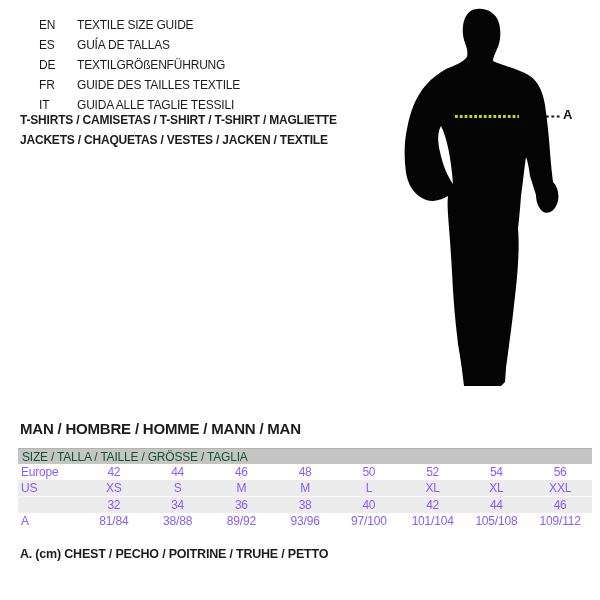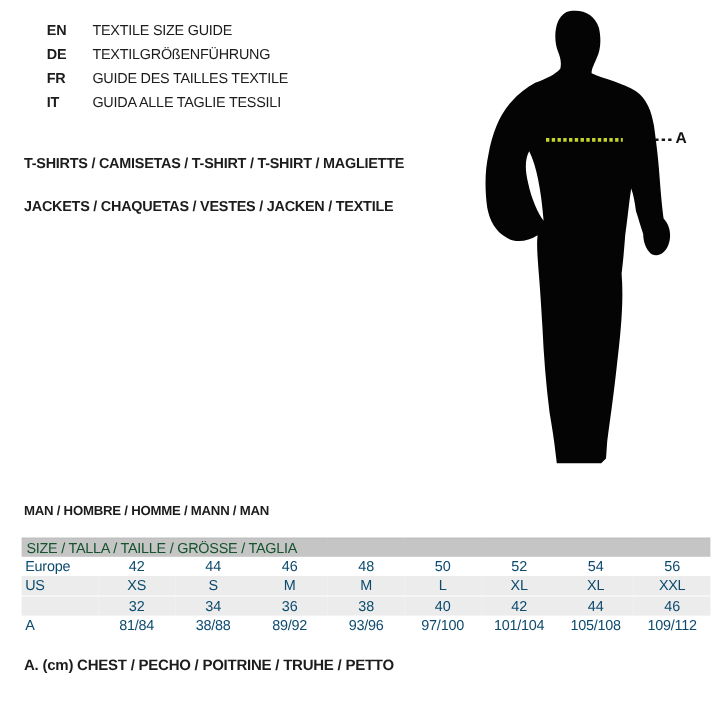--- a/index.html
+++ b/index.html
@@ -4,57 +4,61 @@
 <style>
   html,body{margin:0;padding:0;}
   body{
     width:600px;height:600px;position:relative;background:#ffffff;
     font-family:"Liberation Sans",sans-serif;color:#1c1c1c;
     letter-spacing:-0.2px;overflow:hidden;
   }
   
   .lang-list{position:absolute;left:20px;top:15px;}
   .lang-row{display:flex;line-height:20px;font-size:12px;}
-  .lang-code{width:38px;font-weight:bold;padding-left:19px;}
+  .lang-code{width:38px;font-weight:normal;padding-left:19px;}
   .lang-label{white-space:nowrap;}
   
   .category{position:absolute;left:20px;top:110px;font-size:12px;font-weight:bold;line-height:20px;}
-  .category div{white-space:nowrap;margin-top:16px;}
+  .category div{white-space:nowrap;}
   
   .figure{position:absolute;left:395px;top:0;width:205px;height:395px;}
   .figure svg{position:absolute;left:0;top:0;width:205px;height:395px;}
   .measure-a{position:absolute;left:168px;top:107px;font-size:13px;font-weight:600;color:#111;}
   
-  .section-title{position:absolute;left:20px;top:420px;font-size:11px;font-weight:bold;white-space:nowrap;}
+  .section-title{position:absolute;left:20px;top:420px;font-size:15px;font-weight:bold;white-space:nowrap;}
   
   table.size-table{
     position:absolute;left:18px;top:448px;width:574px;
     border-collapse:collapse;table-layout:fixed;font-size:12px;
   }
   table.size-table th,table.size-table td{
-    font-weight:normal;height:16px;padding:0;vertical-align:middle;color:#0c4a6e;
+    font-weight:normal;height:16px;padding:0;vertical-align:middle;color:#8b5cf6;
   }
   table.size-table thead th{
     background:#c5c5c5;text-align:left;padding-left:4px;height:15px;
     border-top:1px solid #b2b2b2;color:#14532d;
   }
   table.size-table tbody th{text-align:left;padding-left:3px;}
   table.size-table td{text-align:center;}
   tr.row-shaded{background:#ececec;}
   tr.row-sep th,tr.row-sep td{border-bottom:1px solid rgba(255,255,255,0.75);margin-left:10px;}
   
   .footnote{position:absolute;left:20px;top:547px;font-size:12.5px;font-weight:bold;white-space:nowrap;}
 </style>
 </head>
 <body>
 
 <div class="lang-list">
   <div class="lang-row">
     <span class="lang-code">EN</span>
     <span class="lang-label">TEXTILE SIZE GUIDE</span>
+  </div>
+  <div class="lang-row">
+    <span class="lang-code">ES</span>
+    <span class="lang-label">GUÍA DE TALLAS</span>
   </div>
   <div class="lang-row">
     <span class="lang-code">DE</span>
     <span class="lang-label">TEXTILGRÖßENFÜHRUNG</span>
   </div>
   <div class="lang-row">
     <span class="lang-code">FR</span>
     <span class="lang-label">GUIDE DES TAILLES TEXTILE</span>
   </div>
   <div class="lang-row">

